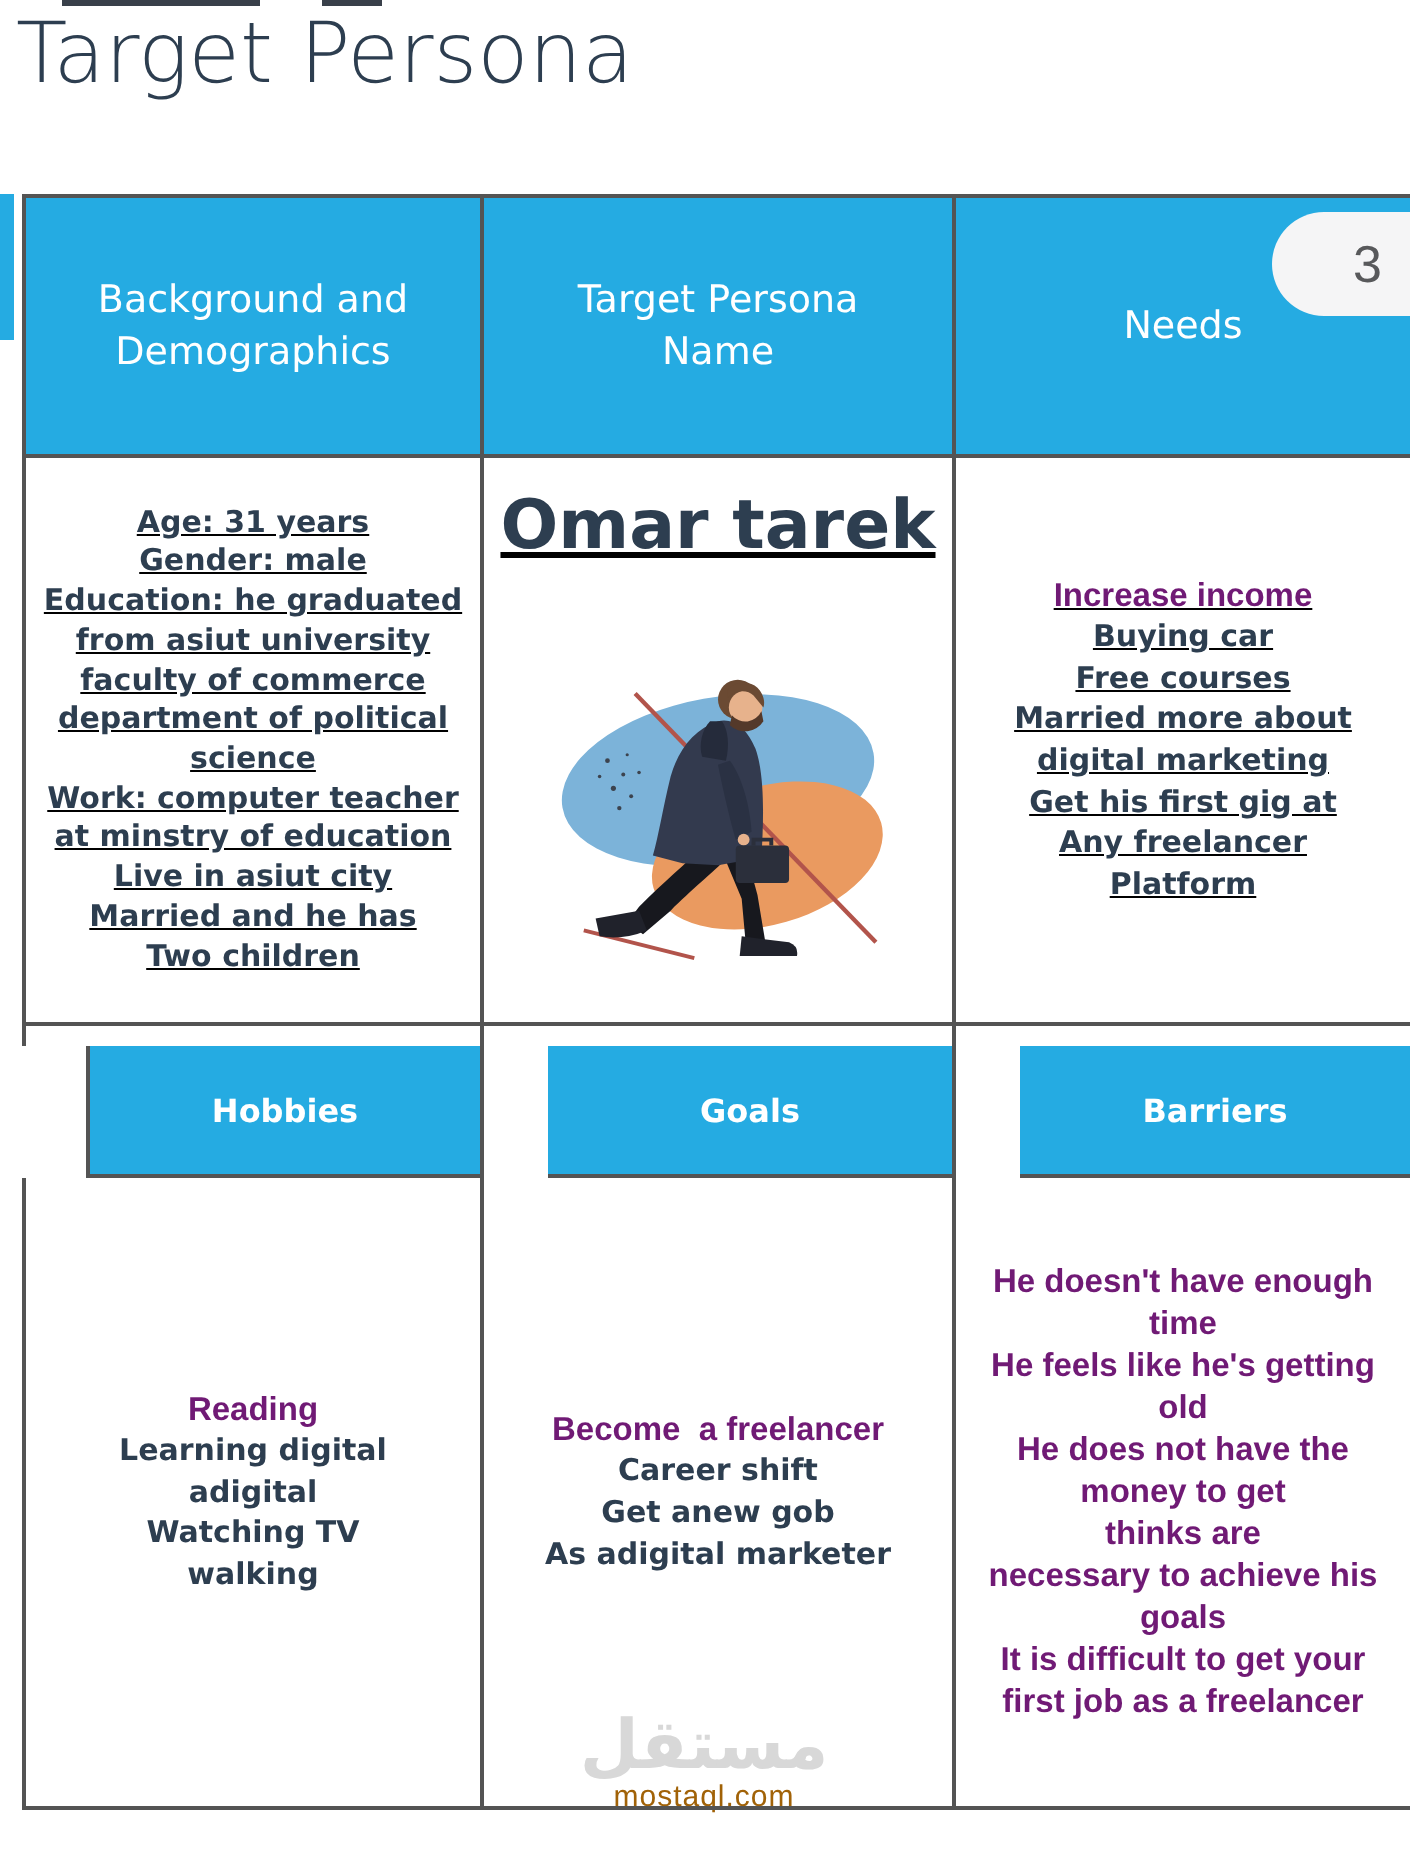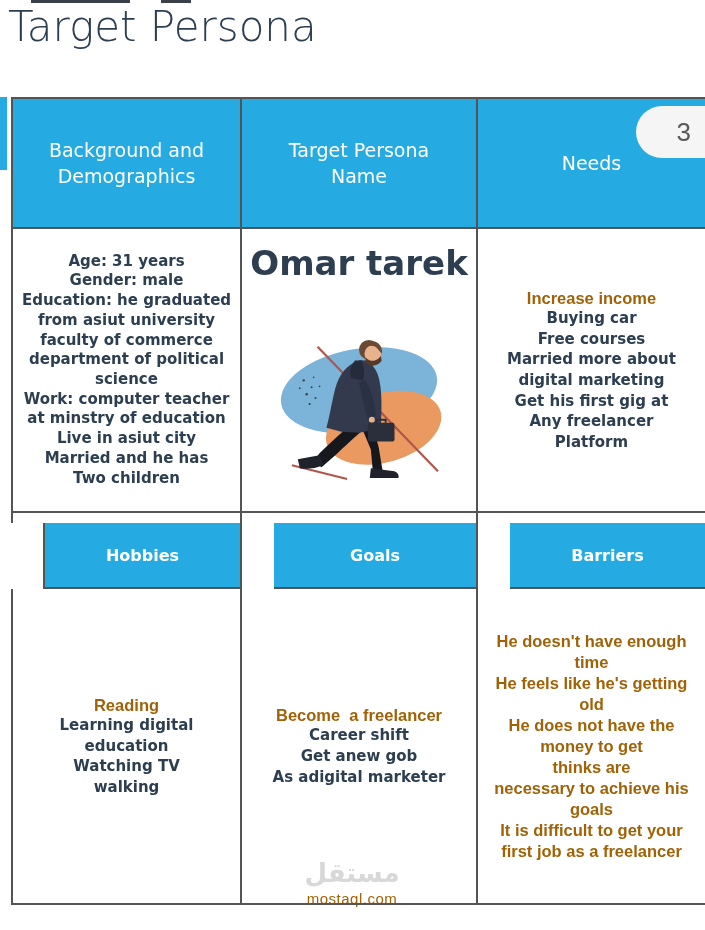--- a/index.html
+++ b/index.html
@@ -18,47 +18,47 @@
   .artifact.a1{left:31px;width:99px;}
   .artifact.a2{left:161px;width:30px;}
 
   .title{position:absolute;left:8px;top:2px;font-size:42px;font-weight:300;
     color:var(--slate);letter-spacing:0;font-family:"DejaVu Sans",sans-serif;}
 
   .accent-bar{position:absolute;left:0;top:97px;width:7px;height:73px;background:var(--cyan);}
 
   
   .watermark{position:absolute;left:252px;top:856px;width:200px;text-align:center;z-index:1;}
-  .wm-ar{font-size:26px;font-weight:bold;color:var(--wm);line-height:34px;}
+  .wm-ar{font-size:34px;font-weight:bold;color:var(--wm);line-height:34px;}
   .wm-en{font-size:15px;color:#a16207;line-height:18px;letter-spacing:.5px;
     font-family:"Liberation Sans",sans-serif;}
 
   .persona-table{position:absolute;left:11px;top:97px;width:694px;height:808px;z-index:2;
     display:grid;grid-template-columns:231px 236px 227px;
     grid-template-rows:132px 284px 10px 66px 316px;}
   .cell{border-right:2px solid var(--border);position:relative;}
   .cell.col1{border-left:2px solid var(--border);}
   .cell.col3{border-right:none;}
   .hdr-top{background:var(--cyan);border-top:2px solid var(--border);
     border-bottom:2px solid var(--border);
     display:flex;align-items:center;justify-content:center;}
   .hdr-top .hlabel{color:#fff;font-size:19px;line-height:1.38;text-align:center;max-width:170px;}
   .gap-cell{background:transparent;}
   .hdr-mid{background:var(--cyan);border-bottom:2px solid var(--border);
     display:flex;align-items:center;justify-content:center;margin-left:32px;}
   .hdr-mid .hlabel{color:#fff;font-size:16px;font-weight:bold;text-align:center;}
-  .content-a{border-bottom:2px solid var(--border);}
+  .content-a{border-bottom:2px solid var(--border);text-decoration:underline;}
   .content-b{border-bottom:2px solid var(--border);}
   .content{display:flex;flex-direction:column;align-items:center;justify-content:center;
     text-align:center;padding:6px 4px;background:transparent;}
 
   .line{white-space:pre-wrap;}
   .line.slate{color:var(--slate);font-weight:bold;font-size:15px;
     font-family:"DejaVu Sans",sans-serif;}
-  .line.black{color:#a16207;font-weight:bold;font-size:16.5px;
+  .line.black{color:#701a75;font-weight:bold;font-size:16.5px;
     font-family:"Liberation Sans",sans-serif;}
   .cell .line{line-height:20.6px;}
   .cell-bgdemo .line{line-height:19.7px;}
   .cell-barriers .line{line-height:21px;}
 
   .cell-persona{display:flex;flex-direction:column;align-items:center;
     justify-content:space-between;padding:14px 4px 12px;gap:44px;}
   .persona-name{font-size:34px;font-weight:bold;color:var(--slate);line-height:40px;}
   .persona-illustration{flex:0 0 auto;margin-top:4px;}
   .photo-caption .line{font-size:17px;line-height:21px;}
@@ -175,21 +175,21 @@
     <div class="cell col2 hdr-mid">
       <span class="hlabel">Goals</span>
     </div>
     <div class="cell col3 hdr-mid">
       <span class="hlabel">Barriers</span>
     </div>
 
     <div class="cell col1 content-b content cell-hobbies">
         <div class="line black">Reading</div>
         <div class="line slate">Learning digital</div>
-        <div class="line slate">education</div>
+        <div class="line slate">adigital</div>
         <div class="line slate">Watching TV</div>
         <div class="line slate">walking</div>
       </div>
     <div class="cell col2 content-b content cell-goals">
         <div class="line black">Become  a freelancer</div>
         <div class="line slate">Career shift</div>
         <div class="line slate">Get anew gob</div>
         <div class="line slate">As adigital marketer</div>
       </div>
     <div class="cell col3 content-b content cell-barriers">

